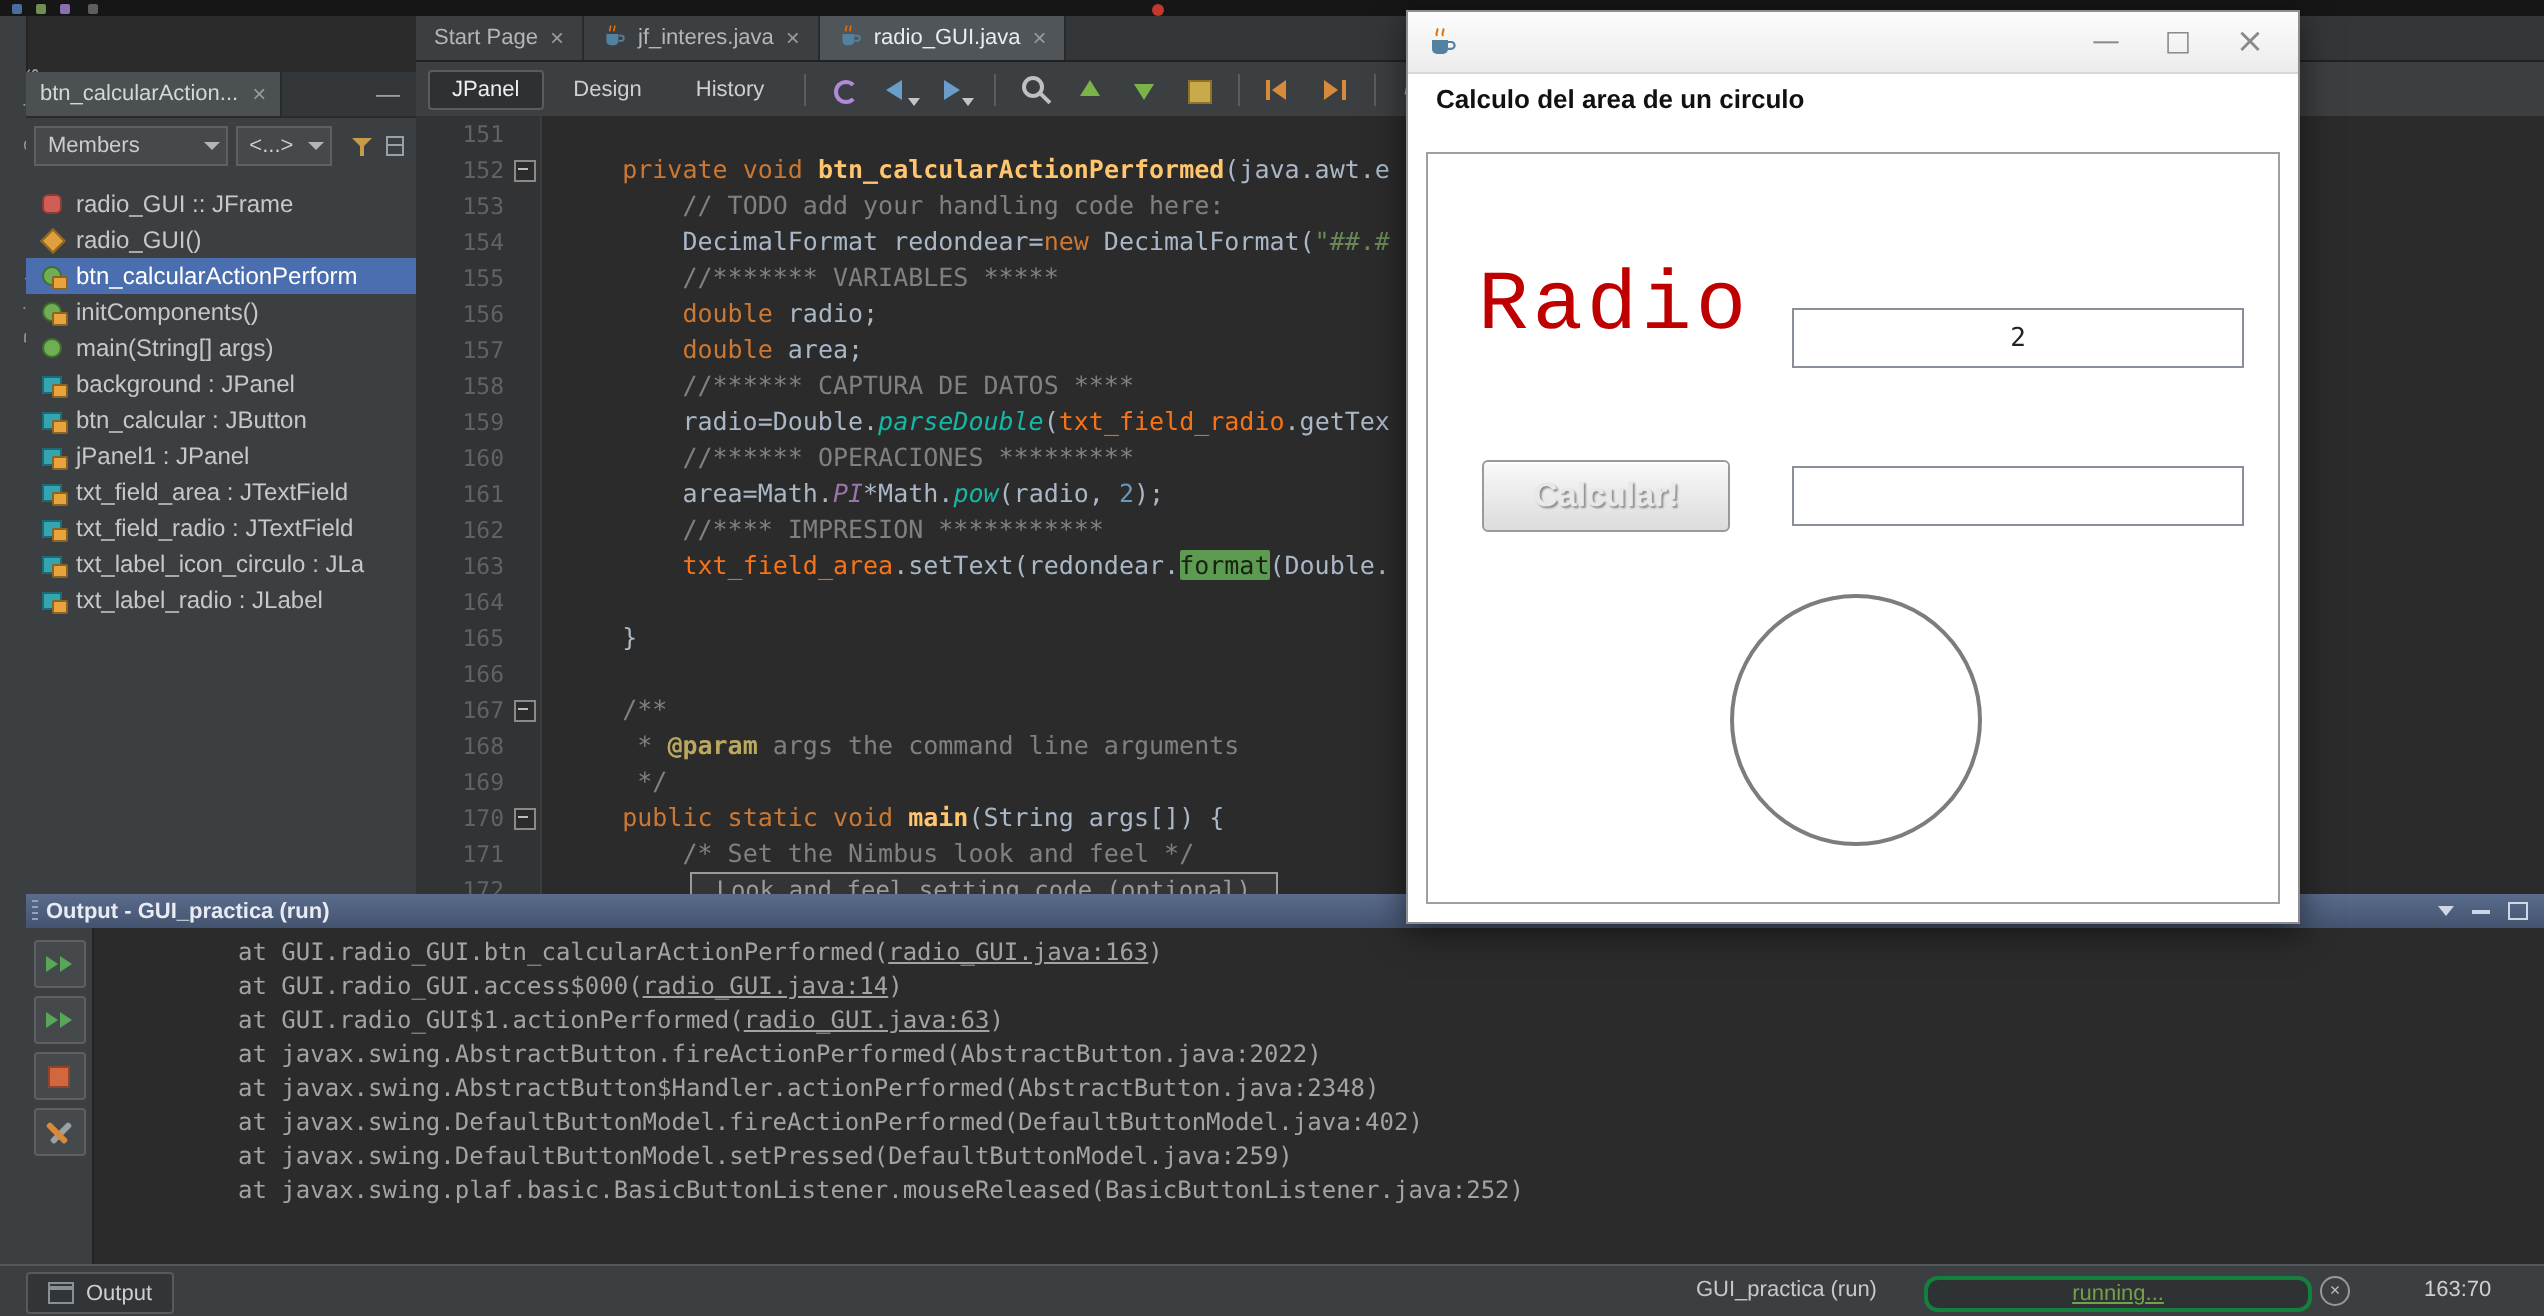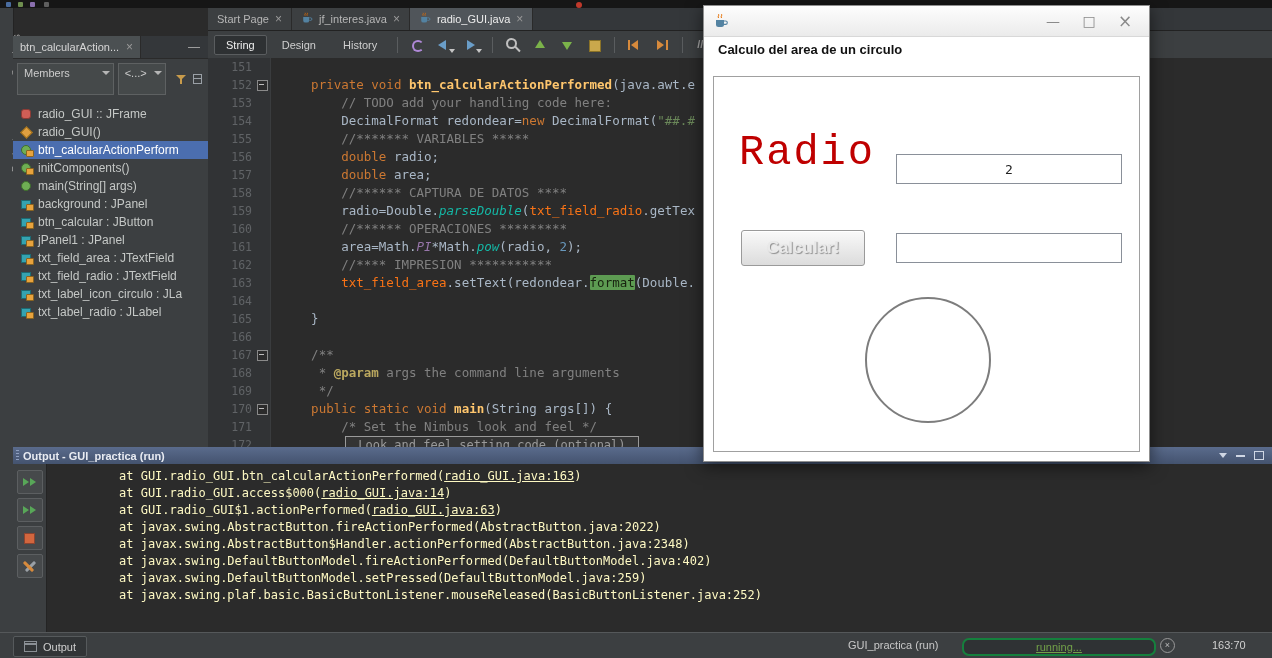--- a/index.html
+++ b/index.html
@@ -14,21 +14,21 @@
   #leftrail{position:absolute;left:0;top:8px;width:13px;height:624px;background:#3c3f41;border-right:1px solid #232323;}
   .vtab{position:absolute;left:11px;transform:rotate(-90deg);transform-origin:0 0;font-size:10px;color:#9b9b9b;white-space:nowrap;letter-spacing:.5px;}
 
   
   #navigator{position:absolute;left:13px;top:8px;width:195px;height:439px;background:#3c3f41;border-right:1px solid #222;margin-top:28px;}
   .nav-tabbar{height:22px;background:#34373a;border-bottom:1px solid #2a2a2a;display:flex;align-items:stretch;}
   .nav-tab{background:#4b5052;color:#d6d6d6;font-size:11px;padding:0 7px;display:flex;align-items:center;gap:7px;border-right:1px solid #2a2a2a;}
   .nav-tab .close, .etab-close{color:#9a9a9a;font-size:12px;line-height:1;cursor:pointer;}
   .nav-min{margin-left:auto;color:#aaa;font-size:12px;padding:0 8px;display:flex;align-items:center;}
   .nav-combos{display:flex;align-items:center;gap:4px;padding:4px 4px;}
-  .combo{background:#45494a;border:1px solid #5e6162;color:#ccc;font-size:11px;display:flex;align-items:center;height:18px;padding:0 3px 12px 6px;gap:5px;}
+  .combo{background:#45494a;border:1px solid #5e6162;color:#ccc;font-size:11px;display:flex;align-items:center;height:18px;padding:0 3px 0 6px;gap:5px;}
   .combo .carr{width:0;height:0;border-left:4px solid transparent;border-right:4px solid transparent;border-top:4px solid #b5b5b5;}
   .nav-combos .spacer{flex:1;}
   .mini-icon{width:14px;height:14px;position:relative;}
   .mini-icon.grid::before{content:'';position:absolute;inset:2px;border:1px solid #9aa0a6;}
   .mini-icon.grid::after{content:'';position:absolute;left:2px;right:2px;top:6px;height:1px;background:#9aa0a6;}
   .mini-icon.funnel::before{content:'';position:absolute;left:2px;top:3px;border-left:5px solid transparent;border-right:5px solid transparent;border-top:5px solid #c89b4b;}
   .mini-icon.funnel::after{content:'';position:absolute;left:6px;top:7px;width:2px;height:5px;background:#c89b4b;}
 
   #nav-tree{padding-top:6px;font-size:12px;color:#c5c8c6;}
   .tree-row{display:flex;align-items:center;gap:6px;height:18px;padding-left:7px;white-space:nowrap;overflow:hidden;}
@@ -107,21 +107,21 @@
   .oc-caret{width:0;height:0;border-left:4px solid transparent;border-right:4px solid transparent;border-top:5px solid #cfd6e4;}
   .oc-min{width:9px;height:2px;background:#cfd6e4;}
   .oc-box{width:8px;height:7px;border:1px solid #cfd6e4;}
   #output-body{display:flex;height:168px;}
   #output-btns{width:33px;background:#3c3f41;border-right:1px solid #242424;padding-top:6px;flex:none;}
   .obtn{width:24px;height:22px;margin:0 auto 4px auto;background:#46494b;border:1px solid #5c5f61;border-radius:2px;display:flex;align-items:center;justify-content:center;gap:1px;cursor:pointer;}
   .play{width:0;height:0;border-top:4px solid transparent;border-bottom:4px solid transparent;border-left:6px solid #58a758;}
   .stopsq{width:9px;height:9px;background:#d2663e;border:1px solid #8d4430;}
   .wr1{width:3px;height:13px;background:#9aa0a6;transform:rotate(45deg);border-radius:1px;}
   .wr2{width:3px;height:13px;background:#d78a3c;transform:rotate(-45deg);border-radius:1px;margin-left:-6px;}
-  #output-text{flex:1;padding-top:4px;font-family:"DejaVu Sans Mono",monospace;font-size:12px;color:#fef9c3;overflow:hidden;}
+  #output-text{flex:1;padding-top:4px;font-family:"DejaVu Sans Mono",monospace;font-size:12px;color:#a3a3a3;overflow:hidden;}
   .oline{height:17px;line-height:17px;white-space:pre;padding-left:72px;}
   .olink{text-decoration:underline;cursor:pointer;}
 
   
   #statusbar{position:absolute;left:0;top:632px;width:1272px;height:26px;background:#3c3f41;border-top:1px solid #55585a;}
   #sb-tab{position:absolute;left:13px;top:3px;height:19px;display:flex;align-items:center;gap:6px;padding:0 10px;background:#323537;border:1px solid #565a5c;border-radius:2px;font-size:11px;color:#cfcfcf;cursor:pointer;}
   .winglyph{width:11px;height:9px;border:1px solid #8a8f94;position:relative;}
   .winglyph::before{content:'';position:absolute;left:0;right:0;top:1px;height:2px;background:#8a8f94;}
   #sb-process{position:absolute;left:848px;top:6px;font-size:11px;color:#c8c8c8;}
   #sb-progress{position:absolute;left:962px;top:5px;width:190px;height:14px;border:2px solid #15803d;border-radius:7px;background:#2f3234;display:flex;align-items:center;justify-content:center;font-size:11px;color:#72a149;text-decoration:underline;cursor:pointer;}
@@ -256,21 +256,21 @@
           <span class="jicon" data-name="java-file-icon"><svg width="12" height="12" viewBox="0 0 12 12">
               <path d="M2.2 5h6v3.4A2.2 2.2 0 0 1 6 10.6H4.4A2.2 2.2 0 0 1 2.2 8.4z" fill="#5382a1"></path>
               <path d="M8.4 5.8h1.2a1.3 1.3 0 0 1 0 2.6H8.4" fill="none" stroke="#5382a1" stroke-width="0.9"></path>
               <path d="M4.1 0.8c0.9 0.9-0.9 1.4 0 2.9 M6.2 0.8c0.9 0.9-0.9 1.4 0 2.9" stroke="#e76f00" stroke-width="0.8" fill="none"></path>
             </svg></span>
           <span class="etab-label" data-name="editor-tab-label">radio_GUI.java</span>
           <span class="etab-close" data-name="close-icon">×</span>
         </div>
       </div>
     <div id="etoolbar" data-name="editor-toolbar">
-      <span class="tbtn active" data-name="source-view-button">String</span>
+      <span class="tbtn active" data-name="source-view-button">JPanel</span>
       <span class="tbtn" data-name="design-view-button">Design</span>
       <span class="tbtn" data-name="history-view-button">History</span>
       <span class="tsep" data-name="toolbar-separator"></span>
       <span id="toolbar-icons" style="display:flex;gap:3px;align-items:center" data-name="editor-toolbar-icons">
           <span class="ticon" data-name="last-edit-icon"></span>
           <span class="ticon" data-name="back-icon"></span>
           <span class="ticon" data-name="forward-icon"></span>
           <span class="tsep" data-name="toolbar-separator"></span>
           <span class="ticon" data-name="find-icon"></span>
           <span class="ticon" data-name="prev-occurrence-icon"></span>

